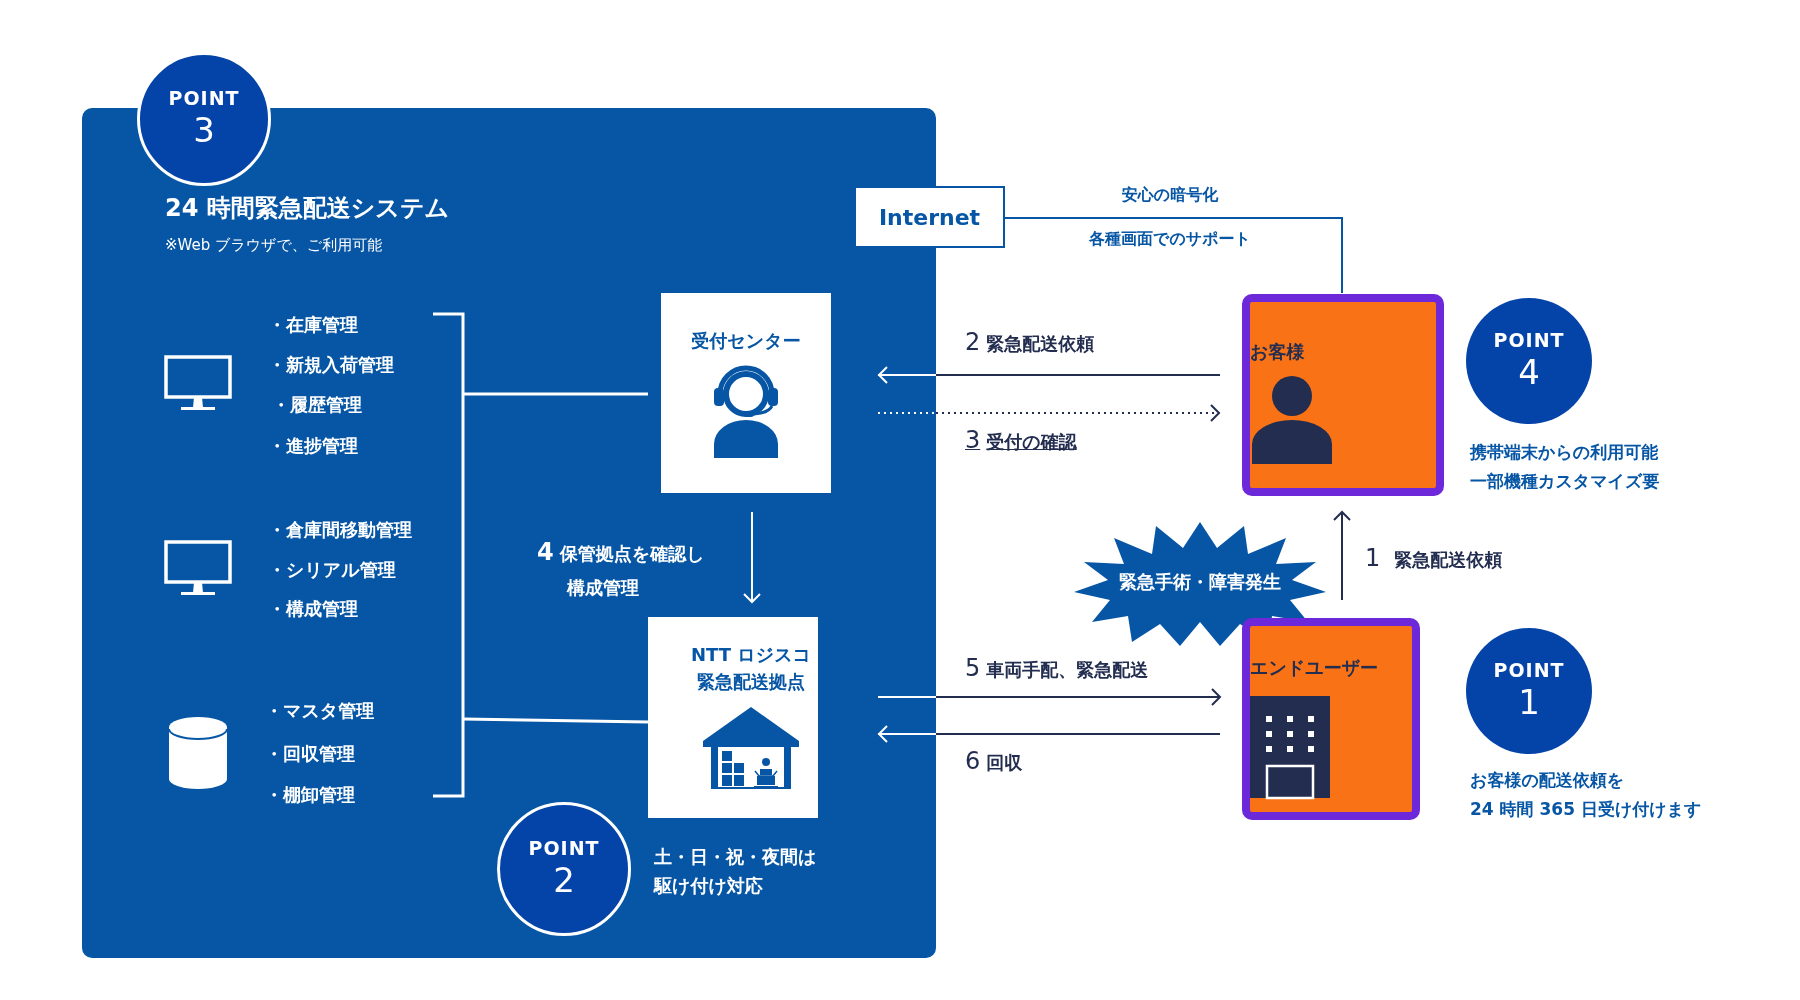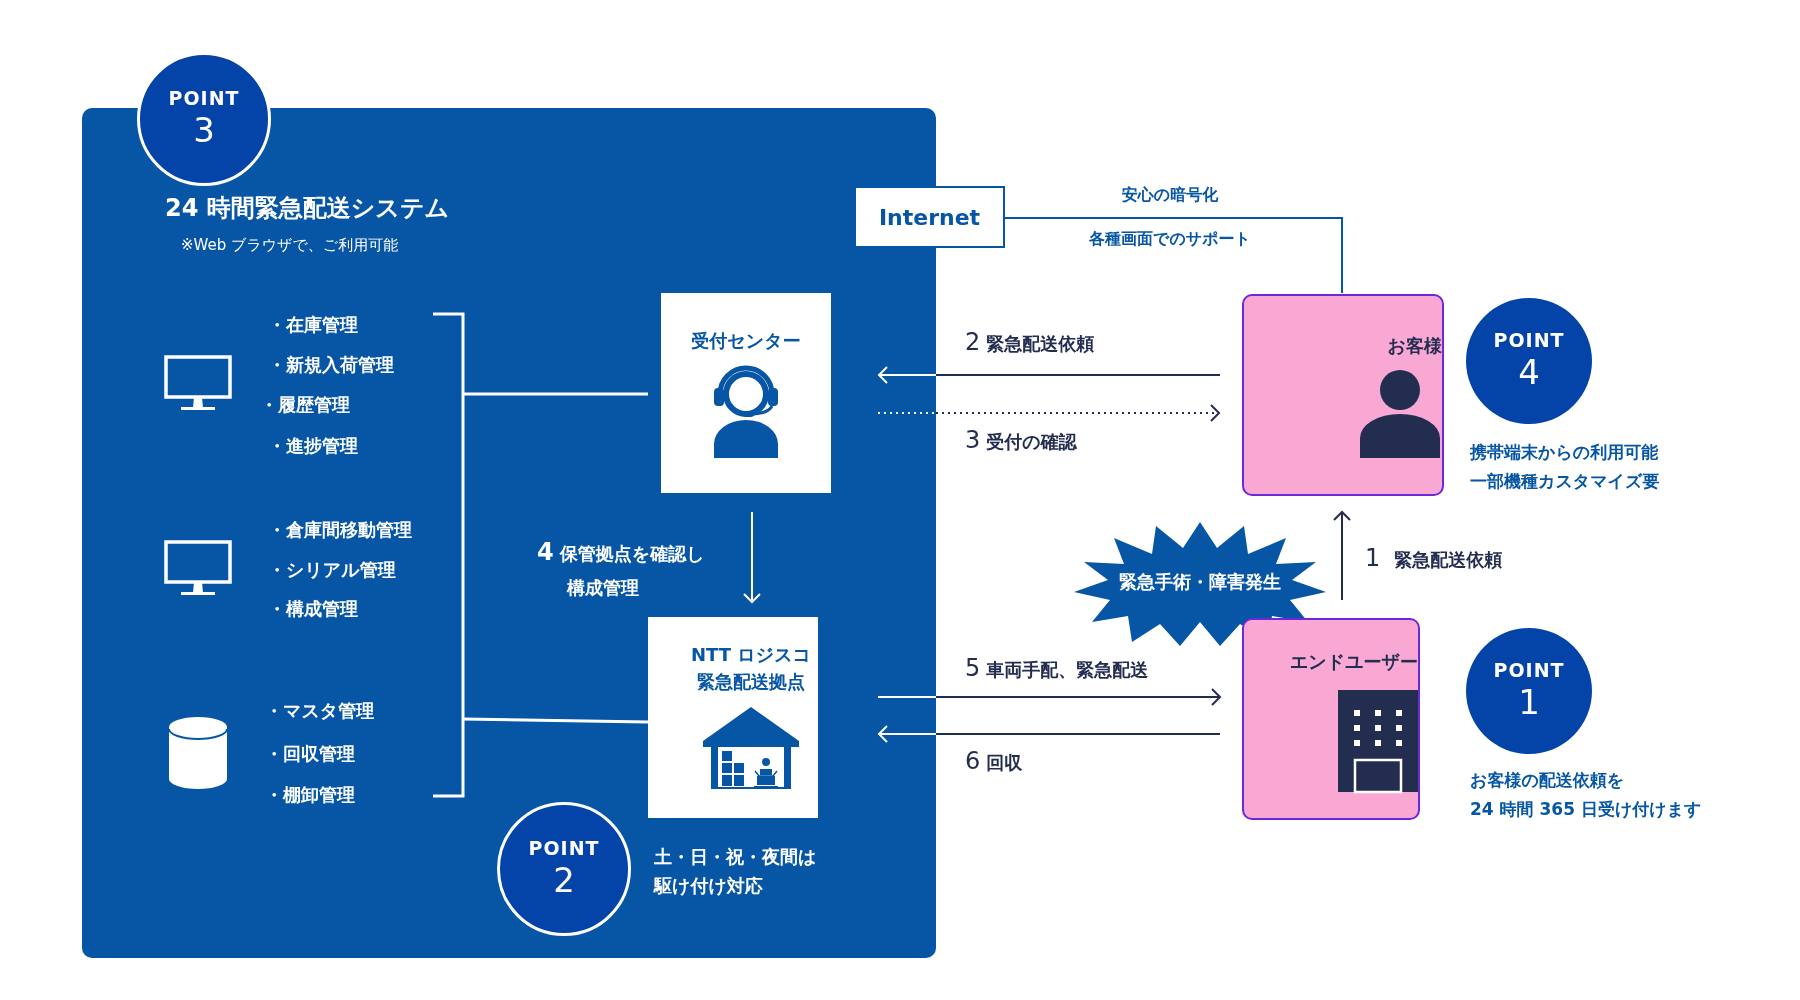--- a/index.html
+++ b/index.html
@@ -6,25 +6,25 @@
   body { width:1800px; height:1000px; position:relative; overflow:hidden;
          font-family:"DejaVu Sans","Liberation Sans",sans-serif; }
   .abs { position:absolute; }
   .panel { left:82px; top:108px; width:854px; height:850px; background:#0656a5; border-radius:10px; }
   .point { border-radius:50%; background:#0443a8; color:#fff; text-align:center;
            display:flex; flex-direction:column; align-items:center; justify-content:center; box-sizing:border-box; }
   .point.bordered { border:3px solid #fff; }
   .point .pl { font-size:19px; font-weight:bold; letter-spacing:1px; line-height:1; }
   .point .pn { font-size:34px; line-height:1.1; margin-top:4px; }
   .title { left:165px; top:192px; color:#fff; font-size:24px; font-weight:bold; }
-  .subtitle { left:165px; top:236px; color:#fff; font-size:15px;margin-left:16px; }
+  .subtitle { left:165px; top:236px; color:#fff; font-size:15px; }
   .feat { color:#fff; font-size:18px; font-weight:bold; line-height:1; }
   .box { background:#fff; text-align:center; box-sizing:border-box; }
   .box-label { font-size:18px; font-weight:bold; color:#0656a5; line-height:1.5; }
-  .card { background:#f9a8d4; border:2px solid #6d28d9; border-radius:10px; box-sizing:border-box; text-align:right; }
+  .card { background:#f97316; border:8px solid #6d28d9; border-radius:10px; box-sizing:border-box; text-align:left; }
   .card-label { font-size:18px; font-weight:bold; color:#232d4f; }
   .flow-label { font-size:18px; font-weight:bold; color:#232d4f; }
   .flow-label .n { font-size:24px; font-weight:normal; margin-right:6px; }
   .blue-text { color:#0656a5; font-weight:bold; font-size:17px; line-height:1.7; }
   .white-text { color:#fff; font-weight:bold; font-size:18px; line-height:1.6; }
   svg.overlay { position:absolute; left:0; top:0; }
 </style>
 </head>
 <body>
 
@@ -69,21 +69,21 @@
 <div class="abs title">24 時間緊急配送システム</div>
 <div class="abs subtitle">※Web ブラウザで、ご利用可能</div>
 
 <svg class="abs" style="left:163px;top:355px;" width="70" height="60" viewBox="0 0 70 60">
   <rect x="3" y="2" width="64" height="40" fill="none" stroke="#fff" stroke-width="3.5"></rect>
   <path d="M31 42 L30 53 H40 L39 42 Z" fill="#fff"></path>
   <rect x="18" y="52" width="34" height="3" fill="#fff"></rect>
 </svg>
 <div class="abs feat" style="left:268px;top:316px;">・在庫管理</div>
 <div class="abs feat" style="left:268px;top:356px;">・新規入荷管理</div>
-<div class="abs feat" style="left:260px;top:396px;">・履歴管理</div>
+<div class="abs feat" style="left:272px;top:396px;">・履歴管理</div>
 <div class="abs feat" style="left:268px;top:437px;">・進捗管理</div>
 
 <svg class="abs" style="left:163px;top:540px;" width="70" height="60" viewBox="0 0 70 60">
   <rect x="3" y="2" width="64" height="40" fill="none" stroke="#fff" stroke-width="3.5"></rect>
   <path d="M31 42 L30 53 H40 L39 42 Z" fill="#fff"></path>
   <rect x="18" y="52" width="34" height="3" fill="#fff"></rect>
 </svg>
 <div class="abs feat" style="left:268px;top:521px;">・倉庫間移動管理</div>
 <div class="abs feat" style="left:268px;top:561px;">・シリアル管理</div>
 <div class="abs feat" style="left:268px;top:600px;">・構成管理</div>
@@ -143,21 +143,21 @@
   <div>駆け付け対応</div>
 </div>
 
 <div class="abs" style="left:854px;top:186px;width:151px;height:62px;background:#fff;border:2px solid #0656a5;box-sizing:border-box;display:flex;align-items:center;justify-content:center;">
   <span style="font-size:22px;font-weight:bold;color:#0656a5;">Internet</span>
 </div>
 <div class="abs" style="left:1070px;top:185px;width:200px;text-align:center;font-size:16px;font-weight:bold;color:#0656a5;">安心の暗号化</div>
 <div class="abs" style="left:1040px;top:229px;width:260px;text-align:center;font-size:16px;font-weight:bold;color:#0656a5;">各種画面でのサポート</div>
 
 <div class="abs flow-label" style="left:965px;top:328px;"><span class="n">2</span><span>緊急配送依頼</span></div>
-<div class="abs flow-label" style="left:965px;top:426px;"><span class="n">3</span><span>受付の確認</span></div>
+<div class="abs flow-label" style="left:965px;top:426px;text-decoration:underline;"><span class="n">3</span><span>受付の確認</span></div>
 <div class="abs flow-label" style="left:1365px;top:544px;"><span class="n" style="margin-right:14px;">1</span><span>緊急配送依頼</span></div>
 <div class="abs flow-label" style="left:965px;top:654px;"><span class="n">5</span><span>車両手配、緊急配送</span></div>
 <div class="abs flow-label" style="left:965px;top:747px;"><span class="n">6</span><span>回収</span></div>
 
 <div class="abs card" style="left:1242px;top:294px;width:202px;height:202px;padding-top:38px;">
   <div class="card-label">お客様</div>
   <svg width="84" height="96" viewBox="0 0 84 96" style="margin-top:8px;">
     <circle cx="42" cy="24" r="20" fill="#232d4f"></circle>
     <path d="M2 92 V72 A40 24 0 0 1 82 72 V92 Z" fill="#232d4f"></path>
   </svg>

